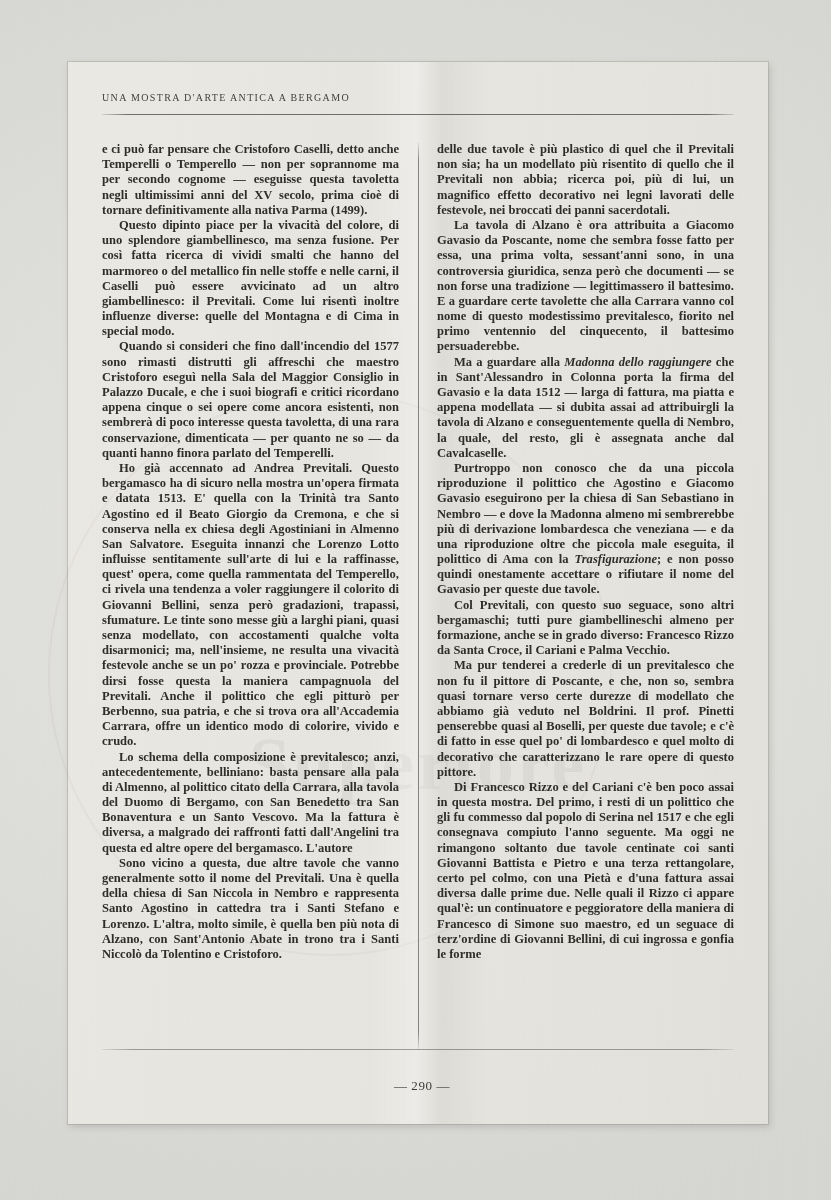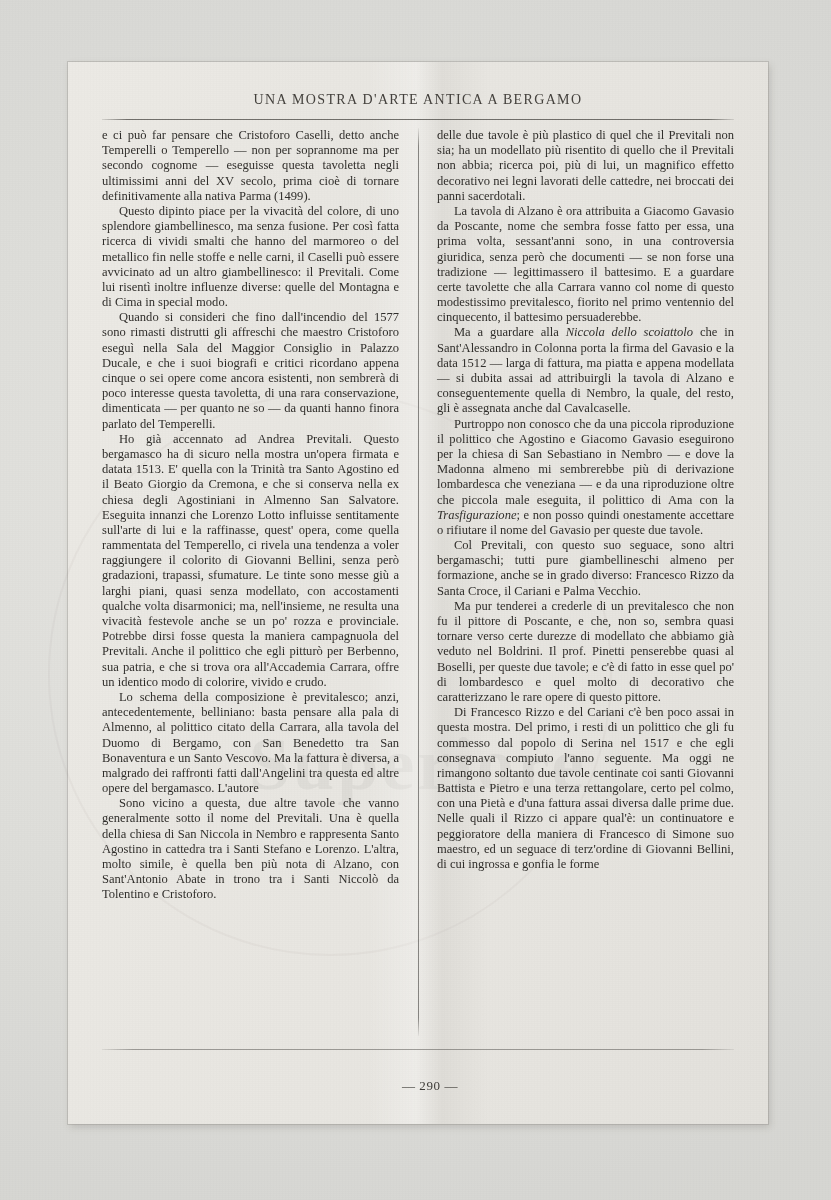--- a/index.html
+++ b/index.html
@@ -90,42 +90,43 @@
   
   #content {
     position: absolute;
     left: 34px;
     top: 30px;
     width: 632px;
     height: 1010px;
   }
 
   .running-head {
-    text-align: center;
-    font-size: 14px;
+    text-align: left;
+    font-size: 10px;
     letter-spacing: 1.35px;
     color: #43403c;
     white-space: nowrap;
   }
   .rule-top {
     margin: 11px 0 0 0;
     height: 1px;
     background: linear-gradient(90deg,
       rgba(80,78,74,.15) 0%, rgba(66,64,60,.72) 4%,
       rgba(66,64,60,.72) 96%, rgba(80,78,74,.15) 100%);
   }
 
   
   #columns {
     position: absolute;
     left: 0;
-    top: 36px;
+    top: 50px;
     width: 632px;
     height: 908px;
     display: flex;
+    font-weight: bold;
   }
   .col {
     width: 297px;
     font-size: 12.55px;
     line-height: 15.18px;
     text-align: justify;
     text-justify: inter-word;
     color: #2f2d2a;
     hyphens: manual;
   }
@@ -155,21 +156,21 @@
     bottom: 52px;
     width: 632px;
     height: 1px;
     background: linear-gradient(90deg,
       rgba(90,88,84,.10) 0%, rgba(78,76,72,.50) 5%,
       rgba(78,76,72,.50) 95%, rgba(90,88,84,.10) 100%);
   }
 
   #folio {
     position: absolute;
-    left: 12px;
+    left: 4px;
     bottom: 8px;
     width: 632px;
     text-align: center;
     font-size: 13px;
     letter-spacing: .6px;
     color: #3d3b37;
   }
 </style>
 </head>
 <body>
@@ -193,23 +194,23 @@
             <p>Questo dipinto piace per la vivacità del colore, di uno splendore giambellinesco, ma senza fusione. Per così fatta ricerca di vividi smalti che hanno del marmoreo o del metallico fin nelle stoffe e nelle carni, il Caselli può essere avvicinato ad un altro giambellinesco: il Previtali. Come lui risentì inoltre influenze diverse: quelle del Montagna e di Cima in special modo.</p>
             <p>Quando si consideri che fino dall'incendio del 1577 sono rimasti distrutti gli affreschi che maestro Cristoforo eseguì nella Sala del Maggior Consiglio in Palazzo Ducale, e che i suoi biografi e critici ricordano appena cinque o sei opere come ancora esistenti, non sembrerà di poco interesse questa tavoletta, di una rara conservazione, dimenticata — per quanto ne so — da quanti hanno finora parlato del Temperelli.</p>
             <p>Ho già accennato ad Andrea Previtali. Questo bergamasco ha di sicuro nella mostra un'opera firmata e datata 1513. E' quella con la Trinità tra Santo Agostino ed il Beato Giorgio da Cremona, e che si conserva nella ex chiesa degli Agostiniani in Almenno San Salvatore. Eseguita innanzi che Lorenzo Lotto influisse sentitamente sull'arte di lui e la raffinasse, quest' opera, come quella rammentata del Temperello, ci rivela una tendenza a voler raggiungere il colorito di Giovanni Bellini, senza però gradazioni, trapassi, sfumature. Le tinte sono messe giù a larghi piani, quasi senza modellato, con accostamenti qualche volta disarmonici; ma, nell'insieme, ne resulta una vivacità festevole anche se un po' rozza e provinciale. Potrebbe dirsi fosse questa la maniera campagnuola del Previtali. Anche il polittico che egli pitturò per Berbenno, sua patria, e che si trova ora all'Accademia Carrara, offre un identico modo di colorire, vivido e crudo.</p>
             <p>Lo schema della composizione è previtalesco; anzi, antecedentemente, belliniano: basta pensare alla pala di Almenno, al polittico citato della Carrara, alla tavola del Duomo di Bergamo, con San Benedetto tra San Bonaventura e un Santo Vescovo. Ma la fattura è diversa, a malgrado dei raffronti fatti dall'Angelini tra questa ed altre opere del bergamasco. L'autore</p>
             <p>Sono vicino a questa, due altre tavole che vanno generalmente sotto il nome del Previtali. Una è quella della chiesa di San Niccola in Nembro e rappresenta Santo Agostino in cattedra tra i Santi Stefano e Lorenzo. L'altra, molto simile, è quella ben più nota di Alzano, con Sant'Antonio Abate in trono tra i Santi Niccolò da Tolentino e Cristoforo.</p>
           </div>
         <div id="gutter">
           <div class="vrule"></div>
         </div>
         <div class="col" id="col-right">
-            <p class="noindent">delle due tavole è più plastico di quel che il Previtali non sia; ha un modellato più risentito di quello che il Previtali non abbia; ricerca poi, più di lui, un magnifico effetto decorativo nei legni lavorati delle cattedre, nei broccati dei panni sacerdotali.</p>
+            <p class="noindent">delle due tavole è più plastico di quel che il Previtali non sia; ha un modellato più risentito di quello che il Previtali non abbia; ricerca poi, più di lui, un magnifico effetto decorativo nei legni lavorati delle festevole, nei broccati dei panni sacerdotali.</p>
             <p>La tavola di Alzano è ora attribuita a Giacomo Gavasio da Poscante, nome che sembra fosse fatto per essa, una prima volta, sessant'anni sono, in una controversia giuridica, senza però che documenti — se non forse una tradizione — legittimassero il battesimo. E a guardare certe tavolette che alla Carrara vanno col nome di questo modestissimo previtalesco, fiorito nel primo ventennio del cinquecento, il battesimo persuaderebbe.</p>
-            <p>Ma a guardare alla <i>Niccola dello scoiattolo</i> che in Sant'Alessandro in Colonna porta la firma del Gavasio e la data 1512 — larga di fattura, ma piatta e appena modellata — si dubita assai ad attribuirgli la tavola di Alzano e conseguentemente quella di Nembro, la quale, del resto, gli è assegnata anche dal Cavalcaselle.</p>
+            <p>Ma a guardare alla <i>Madonna dello raggiungere</i> che in Sant'Alessandro in Colonna porta la firma del Gavasio e la data 1512 — larga di fattura, ma piatta e appena modellata — si dubita assai ad attribuirgli la tavola di Alzano e conseguentemente quella di Nembro, la quale, del resto, gli è assegnata anche dal Cavalcaselle.</p>
             <p>Purtroppo non conosco che da una piccola riproduzione il polittico che Agostino e Giacomo Gavasio eseguirono per la chiesa di San Sebastiano in Nembro — e dove la Madonna almeno mi sembrerebbe più di derivazione lombardesca che veneziana — e da una riproduzione oltre che piccola male eseguita, il polittico di Ama con la <i>Trasfigurazione</i>; e non posso quindi onestamente accettare o rifiutare il nome del Gavasio per queste due tavole.</p>
             <p>Col Previtali, con questo suo seguace, sono altri bergamaschi; tutti pure giambellineschi almeno per formazione, anche se in grado diverso: Francesco Rizzo da Santa Croce, il Cariani e Palma Vecchio.</p>
             <p>Ma pur tenderei a crederle di un previtalesco che non fu il pittore di Poscante, e che, non so, sembra quasi tornare verso certe durezze di modellato che abbiamo già veduto nel Boldrini. Il prof. Pinetti penserebbe quasi al Boselli, per queste due tavole; e c'è di fatto in esse quel po' di lombardesco e quel molto di decorativo che caratterizzano le rare opere di questo pittore.</p>
             <p>Di Francesco Rizzo e del Cariani c'è ben poco assai in questa mostra. Del primo, i resti di un polittico che gli fu commesso dal popolo di Serina nel 1517 e che egli consegnava compiuto l'anno seguente. Ma oggi ne rimangono soltanto due tavole centinate coi santi Giovanni Battista e Pietro e una terza rettangolare, certo pel colmo, con una Pietà e d'una fattura assai diversa dalle prime due. Nelle quali il Rizzo ci appare qual'è: un continuatore e peggioratore della maniera di Francesco di Simone suo maestro, ed un seguace di terz'ordine di Giovanni Bellini, di cui ingrossa e gonfia le forme</p>
           </div>
       </div>
 
       <div class="rule-bottom"></div>
       <div id="folio">— 290 —</div>
 

